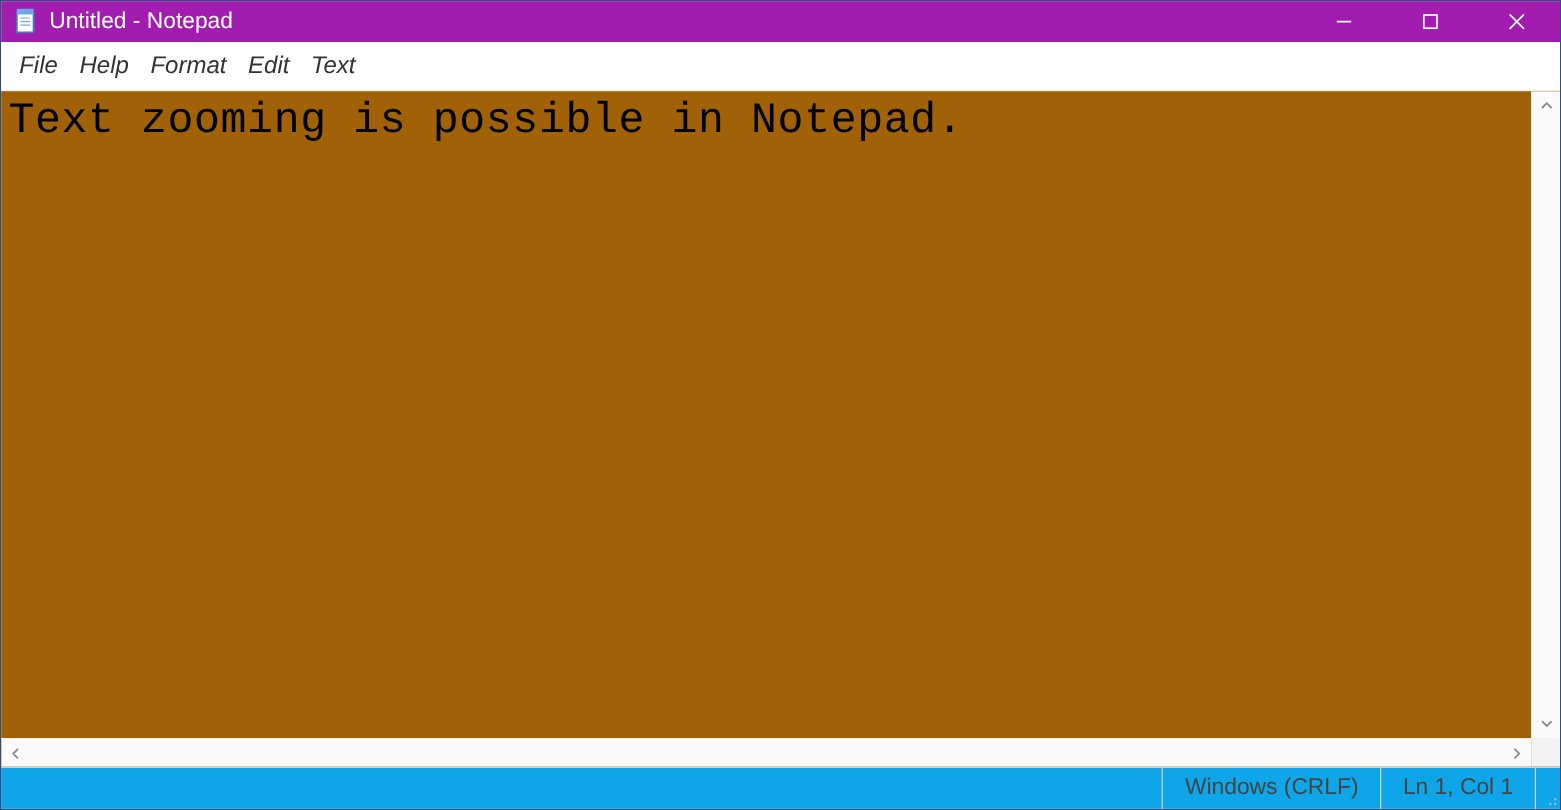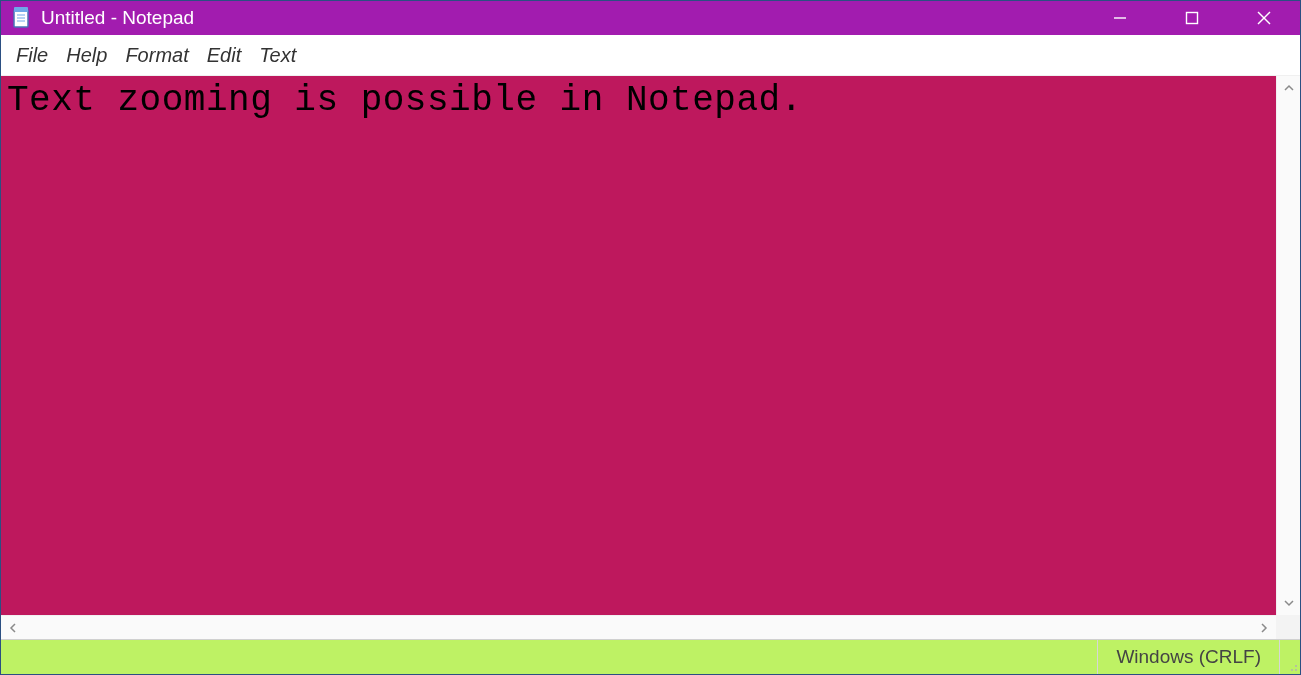--- a/index.html
+++ b/index.html
@@ -56,21 +56,21 @@
     border-bottom: 1px solid #f0f0f0;
     font-style: italic;
   }
   .menu-item {
     padding: 2px 9px;
   }
   
   .editor-wrap {
     flex: 1 1 auto;
     position: relative;
-    background: #be185d;
+    background: #a16207;
     overflow: hidden;
   }
   .editor {
     position: absolute;
     left: 6px; top: 4px; right: 28px; bottom: 24px;
     font-family: Consolas, "Courier New", monospace;
     font-size: 36px;
     color: #000;
     white-space: pre;
     line-height: 1.15;
@@ -100,21 +100,21 @@
     border-top: 1px solid #f0f0f0;
   }
   .hscroll .scroll-arrow { width: 24px; height:100%; }
   .scroll-corner {
     position: absolute; right:0; bottom:0; width:24px; height:24px;
     background:#f3f3f3;
   }
   
   .statusbar {
     height: 35px;
-    background: #bef264;
+    background: #0ea5e9;
     border-top: 1px solid #d0d0d0;
     display: flex;
     font-size: 19px;
     color: #444;
   }
   .status-spacer { flex: 1 1 auto; border-right: 1px solid #d6d6d6; }
   .status-cell {
     padding: 0 18px;
     display: flex; align-items: center;
     border-right: 1px solid #d6d6d6;
@@ -200,20 +200,21 @@
             <polyline points="3,1 7,5 3,9" fill="none" stroke="#8a8a8a" stroke-width="1.5"></polyline>
           </svg>
       </div>
     </div>
     <div class="scroll-corner"></div>
   </div>
 
   <div class="statusbar">
     <div class="status-spacer"></div>
     <div class="status-cell">Windows (CRLF)</div>
+    <div class="status-cell">Ln 1, Col 1</div>
     <div class="grip">
       <svg width="12" height="12" viewBox="0 0 12 12">
         <circle cx="10" cy="10" r="1" fill="#b0b0b0"></circle>
         <circle cx="6" cy="10" r="1" fill="#b0b0b0"></circle>
         <circle cx="10" cy="6" r="1" fill="#b0b0b0"></circle>
       </svg>
     </div>
   </div>
 
 </div>

